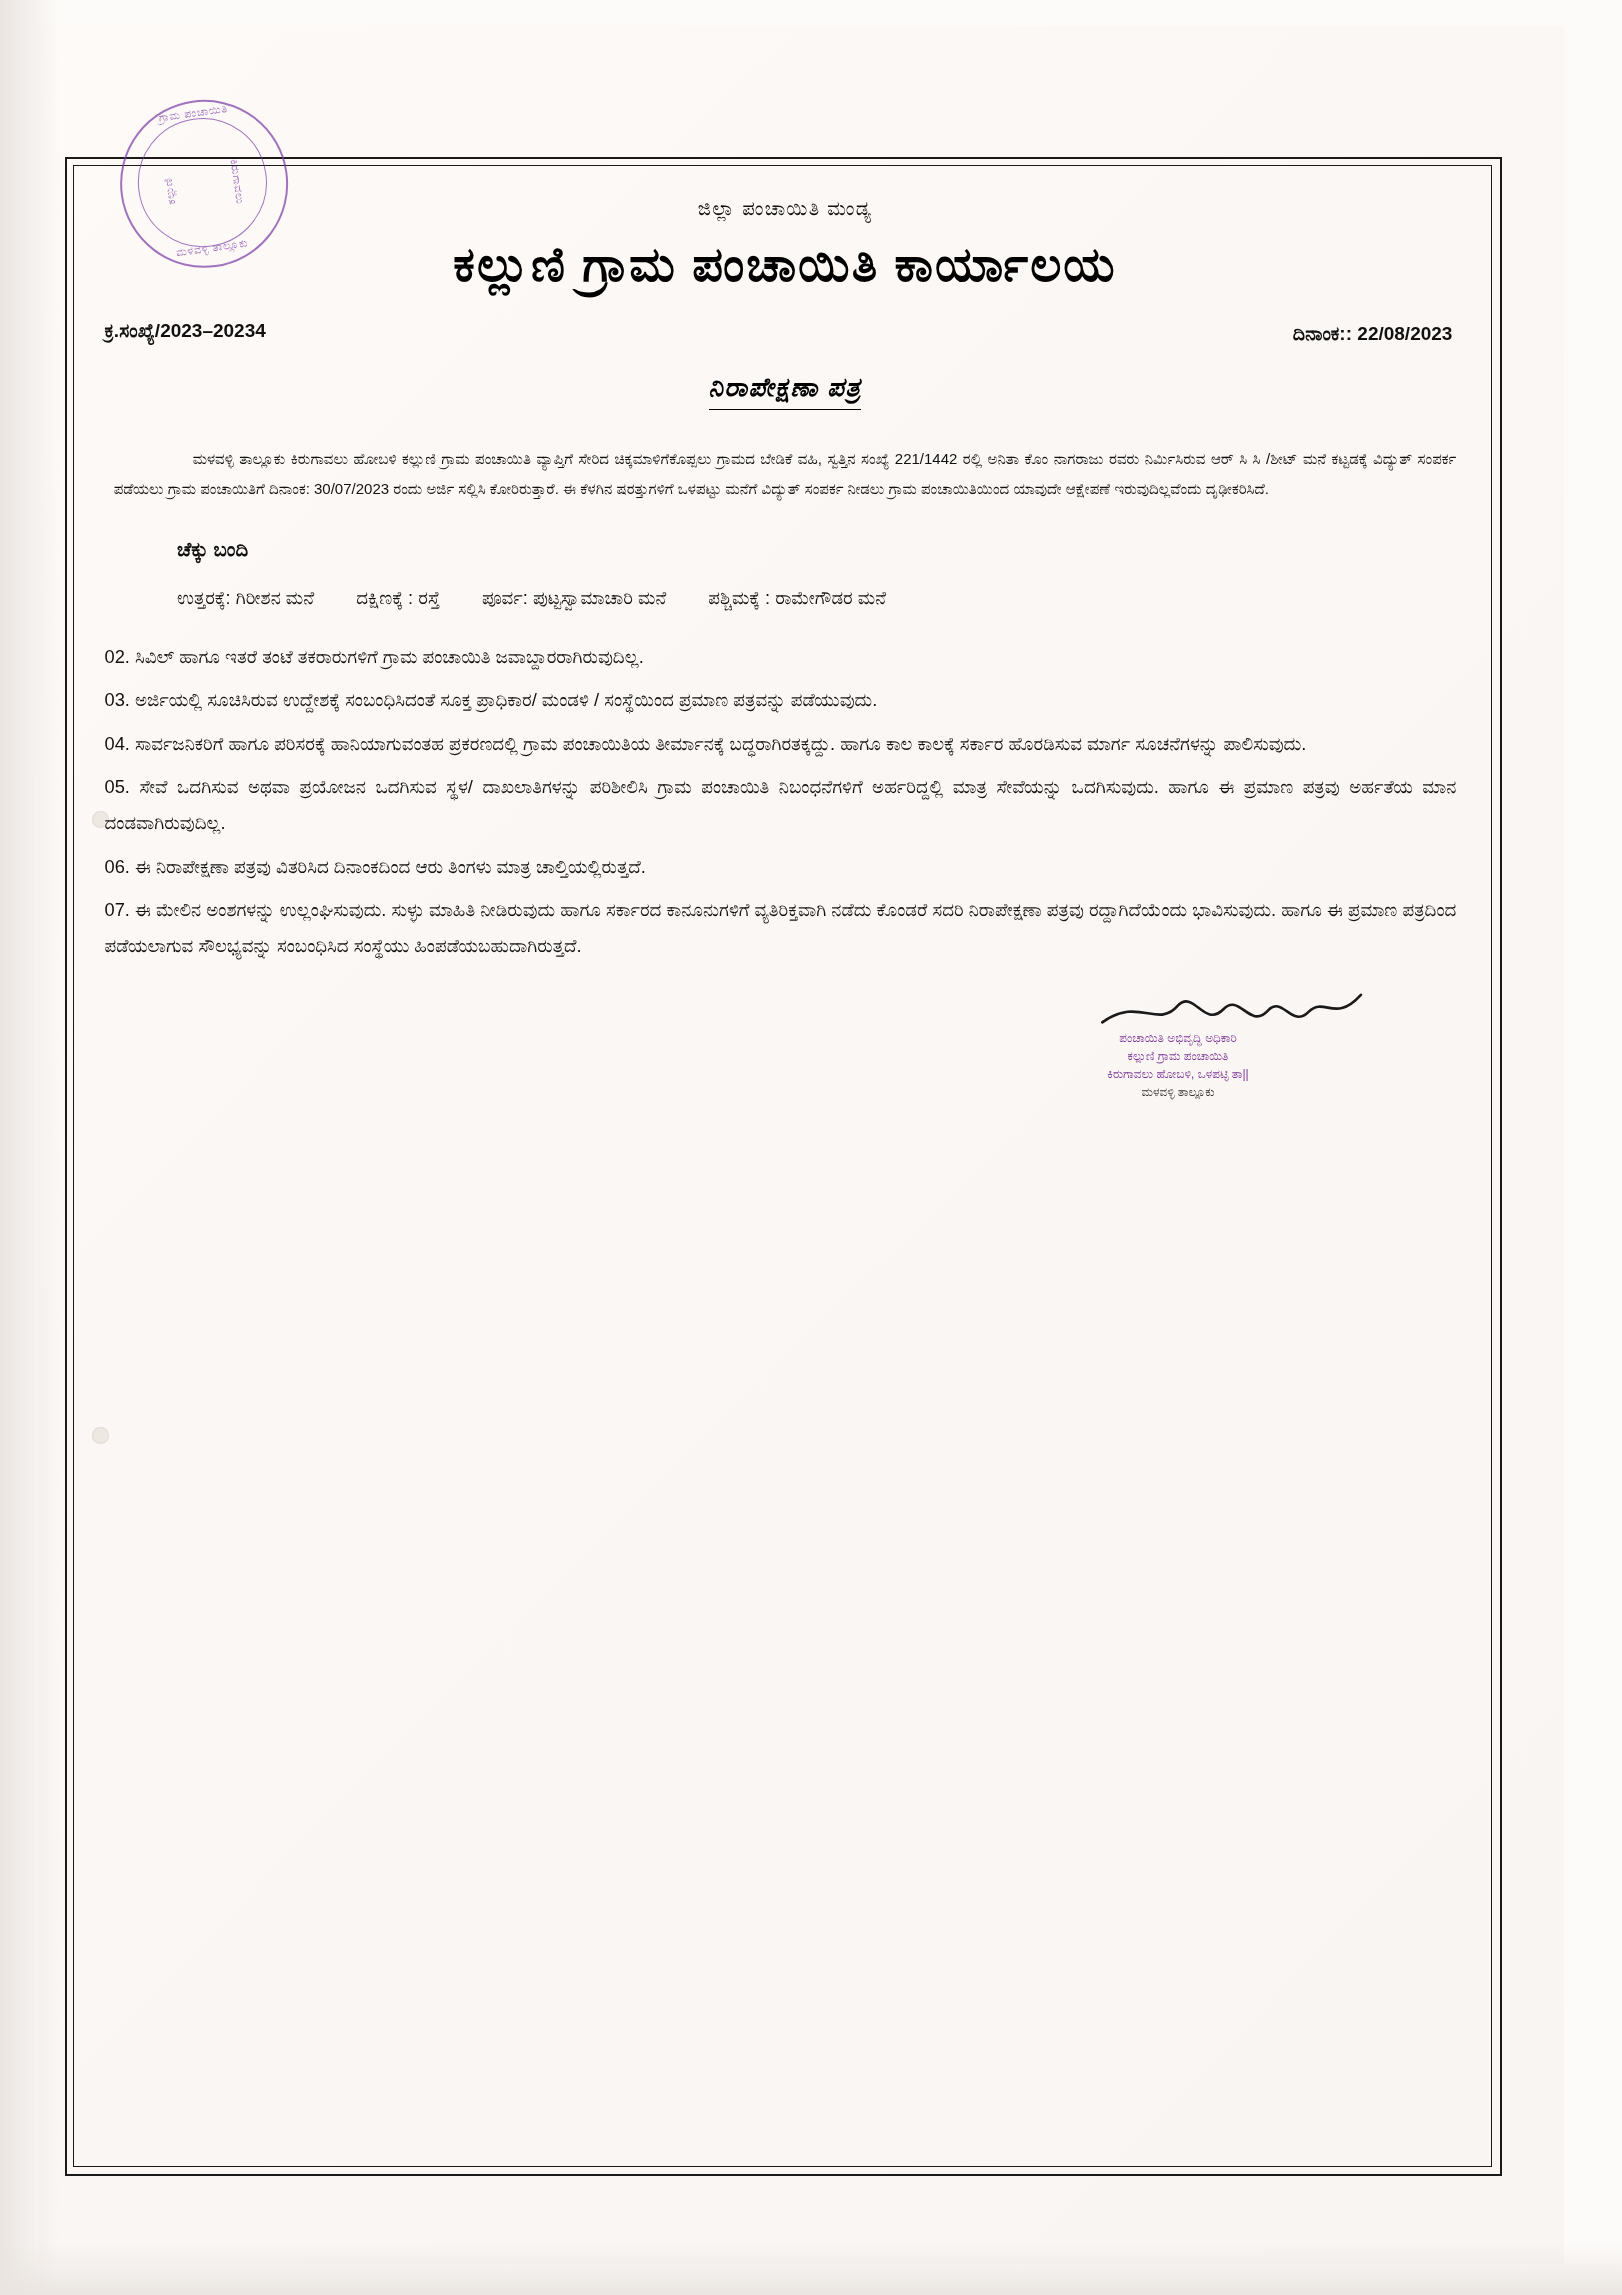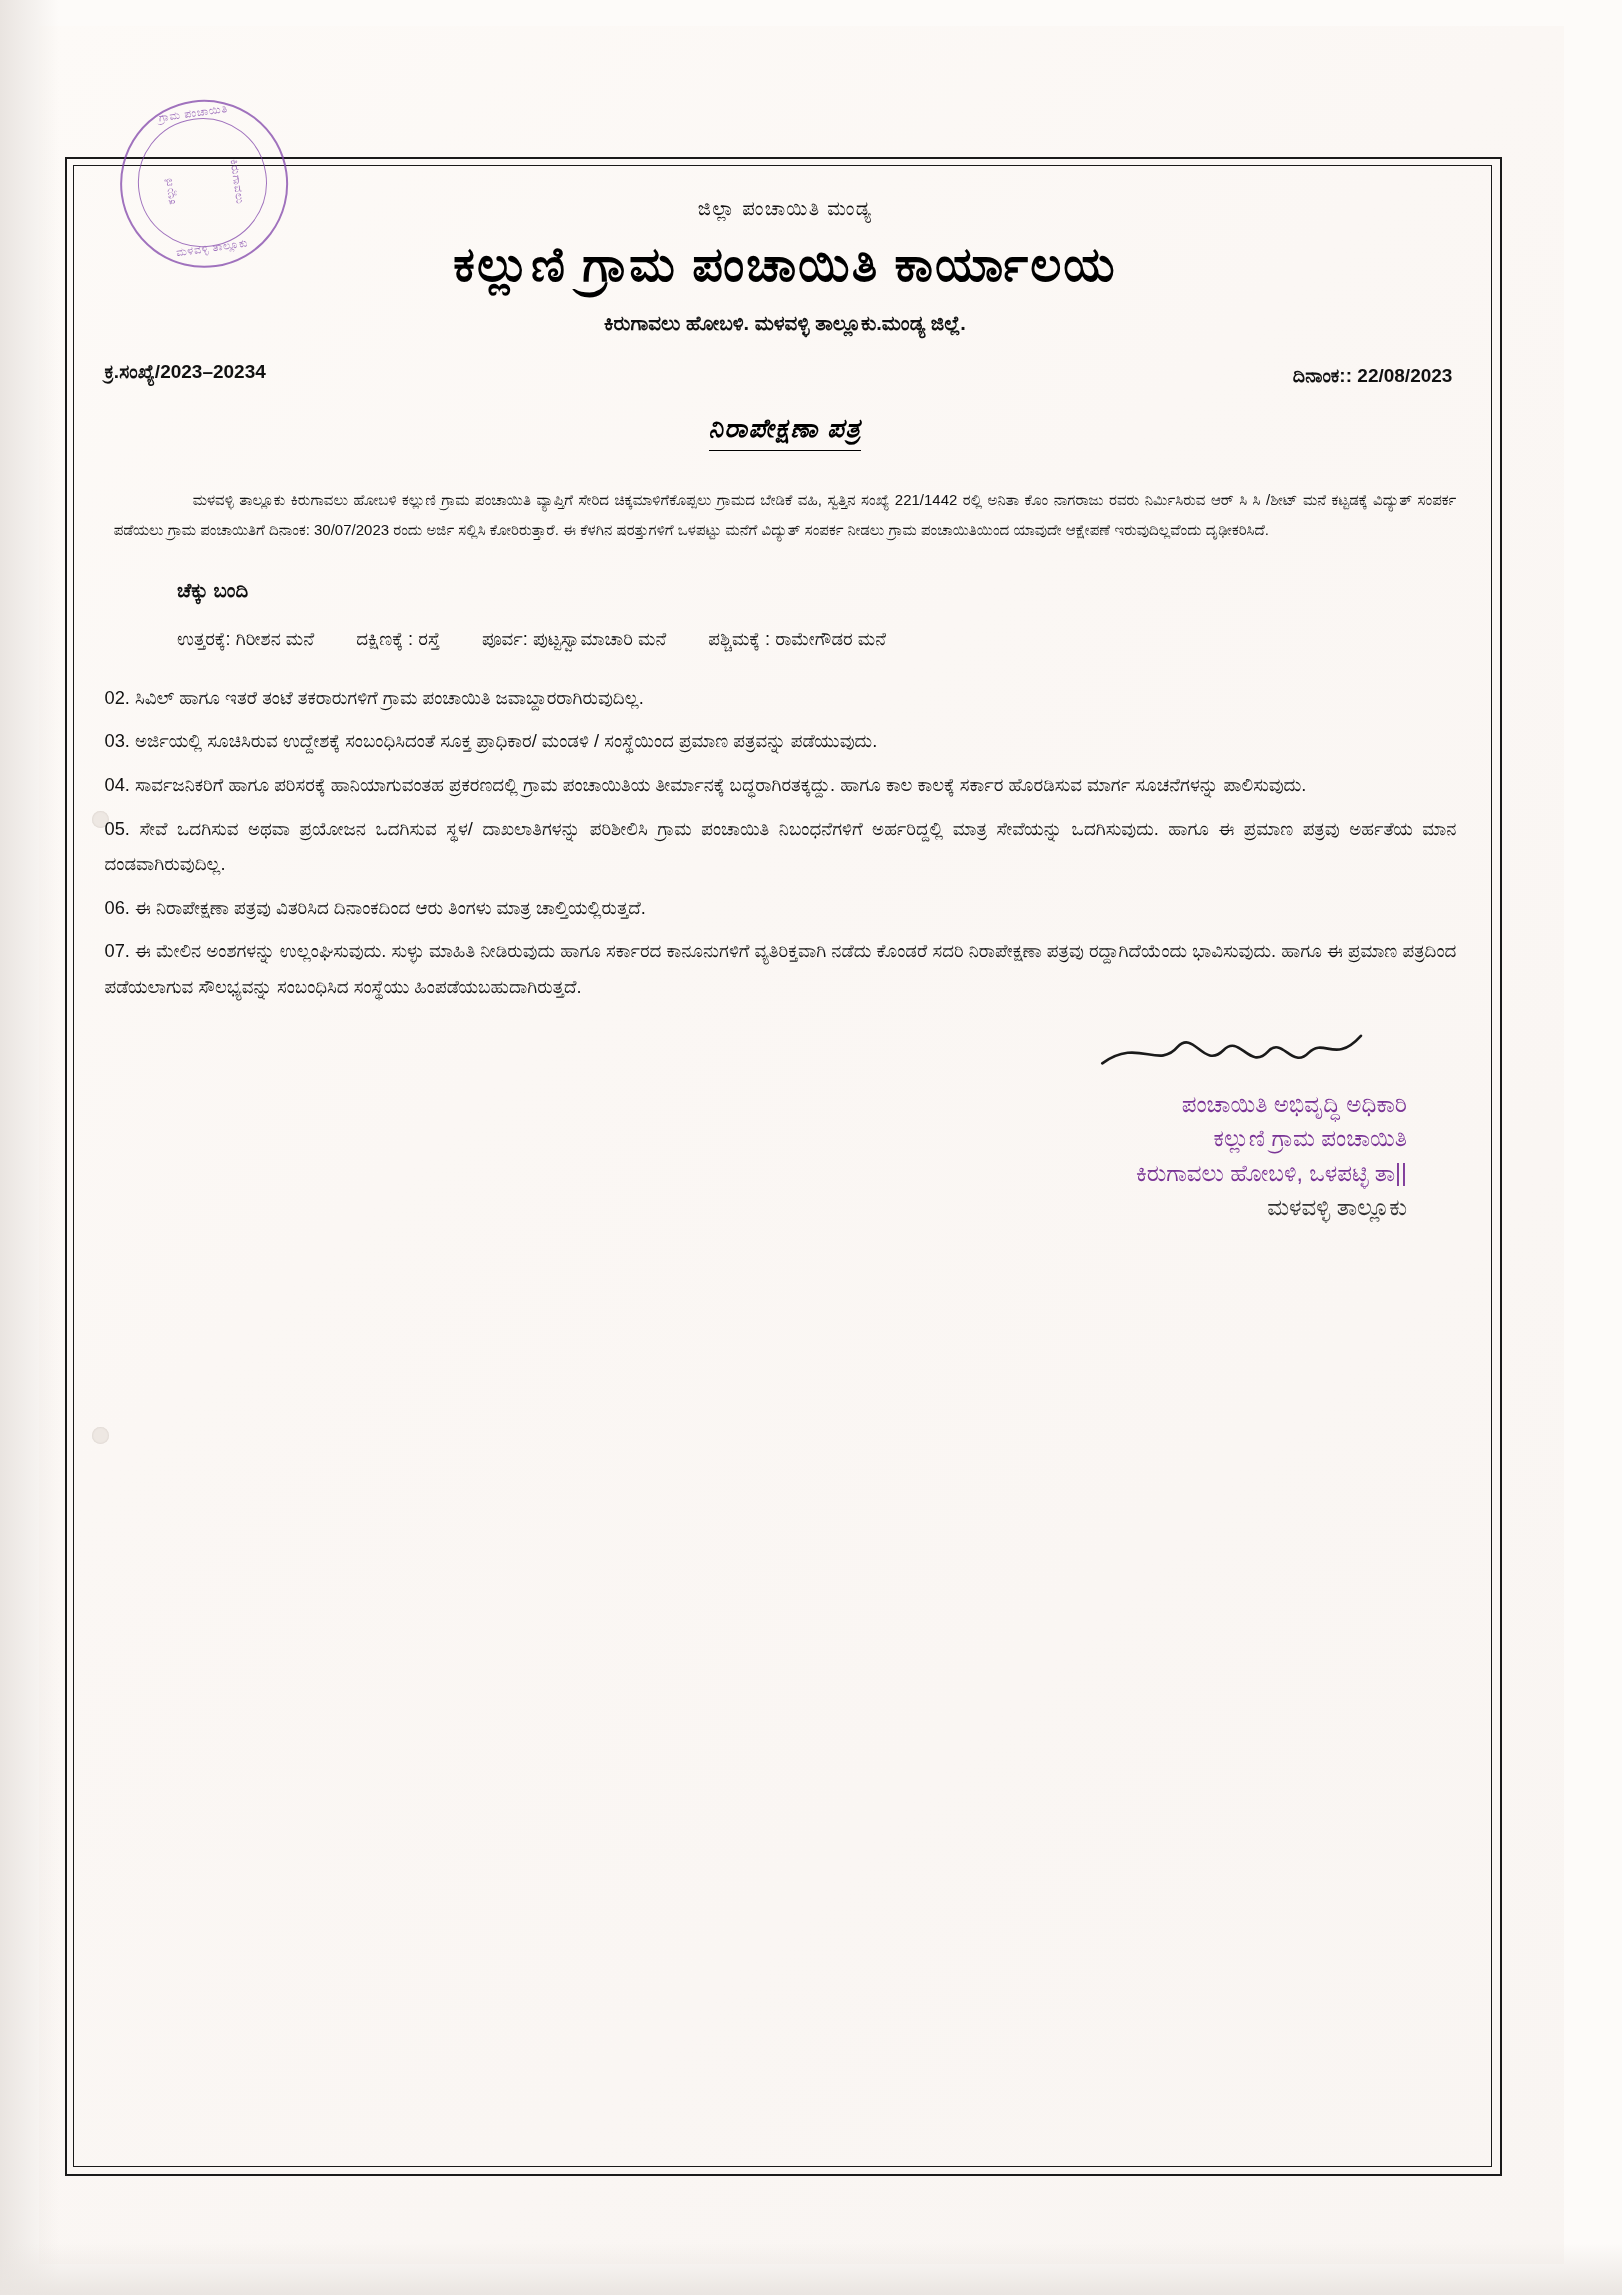--- a/index.html
+++ b/index.html
@@ -157,23 +157,24 @@
   .sig-stroke {
     position: absolute;
     right: 98px;
     top: -6.5px;
     width: 275px;
     height: 59px;
   }
   .sig-text {
     position: absolute;
     right: 65px;
-    top: 56px;
+    top: 40px;
+    text-align: center;
     width: 458px;
-    font-size: 23px;
+    font-size: 12px;
     color: #6a2f8f;
     line-height: 1.5;
   }
   .sig-text .l1 { color:#7a3496; }
   .sig-text .l2 { color:#7a3496; }
   .sig-text .l3 { color:#7a3496; }
   .sig-text .l4 { color:#333; }
   
   .stamp {
     position: absolute;
@@ -262,21 +263,20 @@
     <div class="txt t-top">ಗ್ರಾಮ ಪಂಚಾಯಿತಿ</div>
     <div class="txt t-bot">ಮಳವಳ್ಳಿ ತಾಲ್ಲೂಕು</div>
     <div class="txt t-left">ಕಲ್ಲುಣಿ</div>
     <div class="txt t-right">ಕಿರುಗಾವಲು</div>
   </div>
 
   <div class="content">
 
     <div class="hdr-1 kn">ಜಿಲ್ಲಾ ಪಂಚಾಯಿತಿ ಮಂಡ್ಯ</div>
     <div class="hdr-2 kn">ಕಲ್ಲುಣಿ ಗ್ರಾಮ ಪಂಚಾಯಿತಿ ಕಾರ್ಯಾಲಯ</div>
-    <div class="hdr-3 kn">ಕಿರುಗಾವಲು ಹೋಬಳಿ. ಮಳವಳ್ಳಿ ತಾಲ್ಲೂಕು.ಮಂಡ್ಯ ಜಿಲ್ಲೆ.</div>
 
     <div class="meta-row">
       <div class="meta-left">
         <span>ಕ್ರ.ಸಂಖ್ಯೆ</span><span>/2023–20234</span>
       </div>
       <div class="meta-right">
         <span>ದಿನಾಂಕ::</span>
         <span>22/08/2023</span>
       </div>
     </div>

